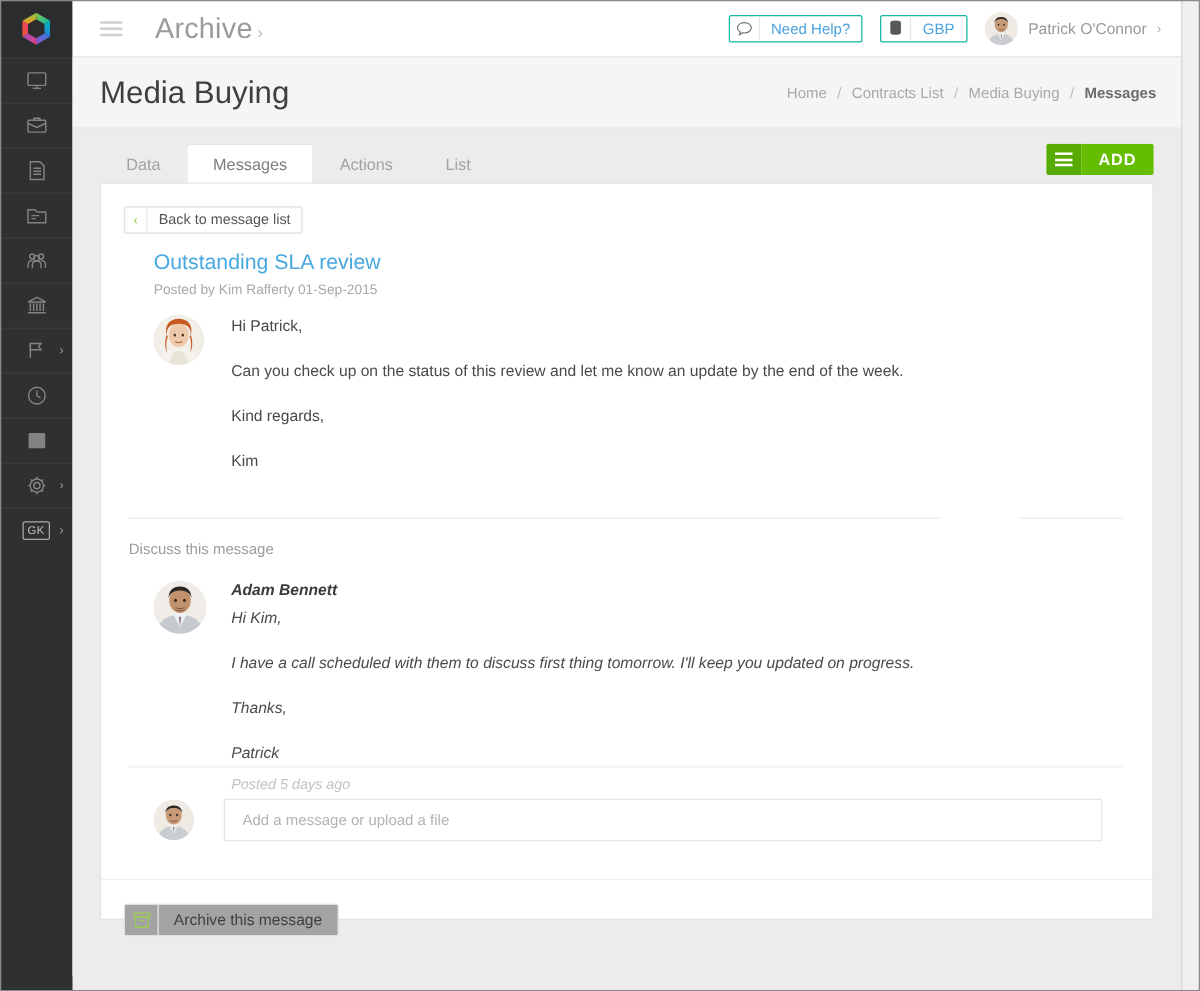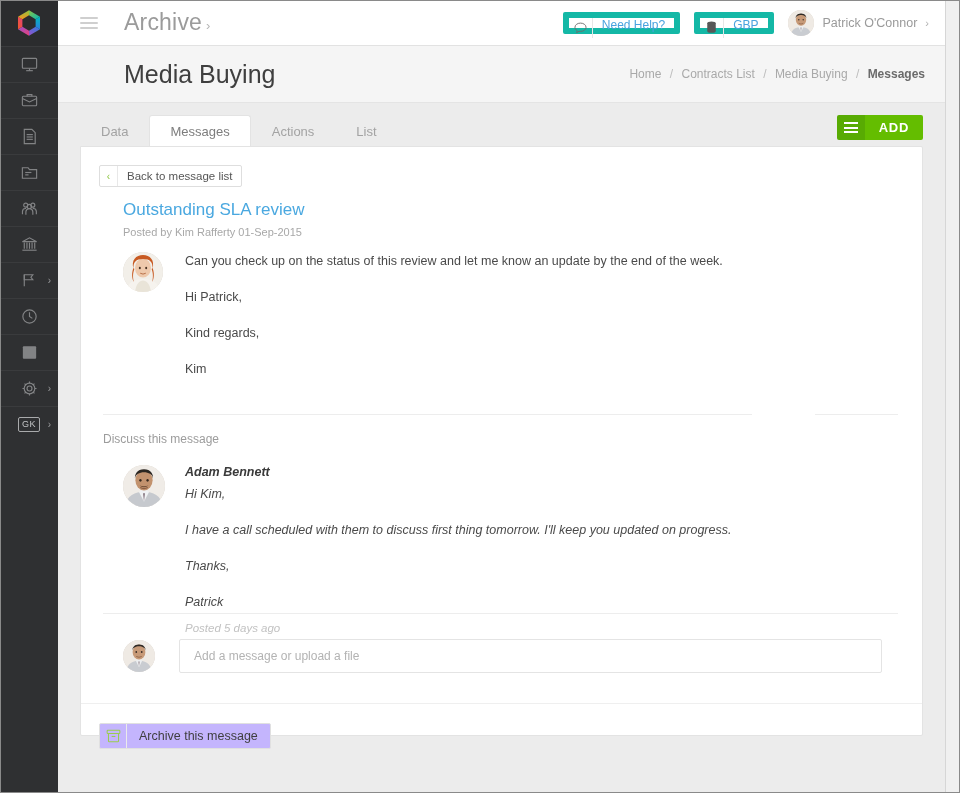--- a/index.html
+++ b/index.html
@@ -64,42 +64,42 @@
   .burger { margin-left: 22px; width: 18px; cursor: pointer; }
   .burger span { display:block; height:2px; background:#cfcfcf; margin:3px 0; border-radius:1px; }
   .brand {
     margin-left: 26px; font-size: 23px; color: #9b9b9b; font-weight: 400;
     letter-spacing: .2px; cursor: pointer;
   }
   .brand .chev { font-size: 13px; color: #b5b5b5; margin-left: 4px; }
   .topright { margin-left: auto; display: flex; align-items: center; margin-right: 16px; }
 
   .pill {
-    display: flex; height: 22px;
-    border: 6px solid #14b8a6; border-radius: 2px; margin-right: 14px;
+    display: flex; align-items: center; height: 22px;
+    border: 1px solid #14b8a6; border-radius: 2px; margin-right: 14px;
     background:#fff; cursor: pointer;
   }
   .pill .pill-ico {
     width: 24px; height: 20px; display:flex; align-items:center; justify-content:center;
     border-right: 1px solid #e6e6e6;
   }
   .pill .pill-label { padding: 0 9px; font-size: 12px; color: #4aa3df; }
   .user-wrap { display:flex; align-items:center; cursor:pointer; }
   .user-name { font-size: 12.5px; color: #9a9a9a; margin-left: 9px; }
   .user-chev { font-size: 11px; color: #b0b0b0; margin-left: 8px; }
 
   
   .av { border-radius: 50%; overflow: hidden; position: relative; flex: none; background:#d9d2cb; }
   .av svg { display:block; width:100%; height:100%; }
 
   
   .pagehead {
     position: absolute; left: 58px; top: 46px; right: 15px;
     height: 57px; background: #f5f5f5; border-bottom: 1px solid #e4e4e4;
-    display: flex; align-items: center; padding-left: 44px;
+    display: flex; align-items: center;
   }
   .page-title { margin-left: 22px; font-size: 25px; color: #3f3f3f; font-weight: 400; }
   .crumbs { margin-left: auto; margin-right: 20px; font-size: 12px; color: #a9a9a9; }
   .crumbs a { color: #a9a9a9; text-decoration: none; cursor: pointer; }
   .crumbs .sep { margin: 0 5px; color: #bdbdbd; }
   .crumbs .cur { color: #6b6b6b; font-weight: bold; }
 
   
   .content {
     position: absolute; left: 58px; top: 103px; right: 15px; bottom: 12px;
@@ -192,21 +192,21 @@
     margin-left: 24px; flex: 1; height: 34px;
     border: 1px solid #e4e4e4; border-radius: 2px; background: #fff;
     font-size: 12px; color: #b3b3b3; padding: 0 14px;
     font-family: "Liberation Sans", sans-serif; outline: none;
   }
   .composer-input::placeholder { color: #b3b3b3; }
 
   .archivebtn {
     position: absolute; left: 18px; top: 576px;
     display: flex; align-items: center; height: 26px;
-    border: 1px solid #e0e0e0; border-radius: 2px; background:#c4b5fd; cursor: pointer;
+    border: 1px solid #e0e0e0; border-radius: 2px; background:#a3a3a3; cursor: pointer;
   }
   .archivebtn .ar-ico {
     width: 27px; height: 24px; display:flex; align-items:center; justify-content:center;
     border-right: 1px solid #eaeaea;
   }
   .archivebtn .ar-label { padding: 0 12px; font-size: 12.5px; color: #3f3f3f; }
 
   
   .scroll-track {
     position: absolute; right: 0; top: 0; width: 15px; height: 793px;
@@ -460,22 +460,22 @@
               <path d="M10.5 17 C8 8 13 3 20 3 C27 3 32 8 29.5 17 C30 10 27 7 20 7 C13 7 10 10 10.5 17 Z" fill="#c85a22"></path>
               <path d="M10.4 16 C8.4 21 9 27 10.8 30 C9.2 23 10.6 19 11.4 17 Z" fill="#c85a22"></path>
               <path d="M29.6 16 C31.6 21 31 27 29.2 30 C30.8 23 29.4 19 28.6 17 Z" fill="#c85a22"></path>
               <ellipse cx="16.8" cy="16" rx="1" ry="1.2" fill="#4a3425"></ellipse>
               <ellipse cx="23.2" cy="16" rx="1" ry="1.2" fill="#4a3425"></ellipse>
               <path d="M17.2 21.2 q2.8 1.8 5.6 0" stroke="#b9724a" stroke-width="1" fill="none"></path>
               <path d="M12 40 C13 32 16.5 28.5 20 28.5 C23.5 28.5 27 32 28 40 Z" fill="#e9e4d8"></path>
             </svg>
           </span>
           <div class="msg-text">
+            <p>Hi Patrick,</p>
             <p>Can you check up on the status of this review and let me know an update by the end of the week.</p>
-            <p>Hi Patrick,</p>
             <p>Kind regards,</p>
             <p>Kim</p>
           </div>
         </div>
       </div>
 
       <div class="divider" style="left:22px; right:170px; top:267px;"></div>
       <div class="divider" style="left:734px; right:24px; top:267px;"></div>
 
       <div class="discuss-label">Discuss this message</div>

